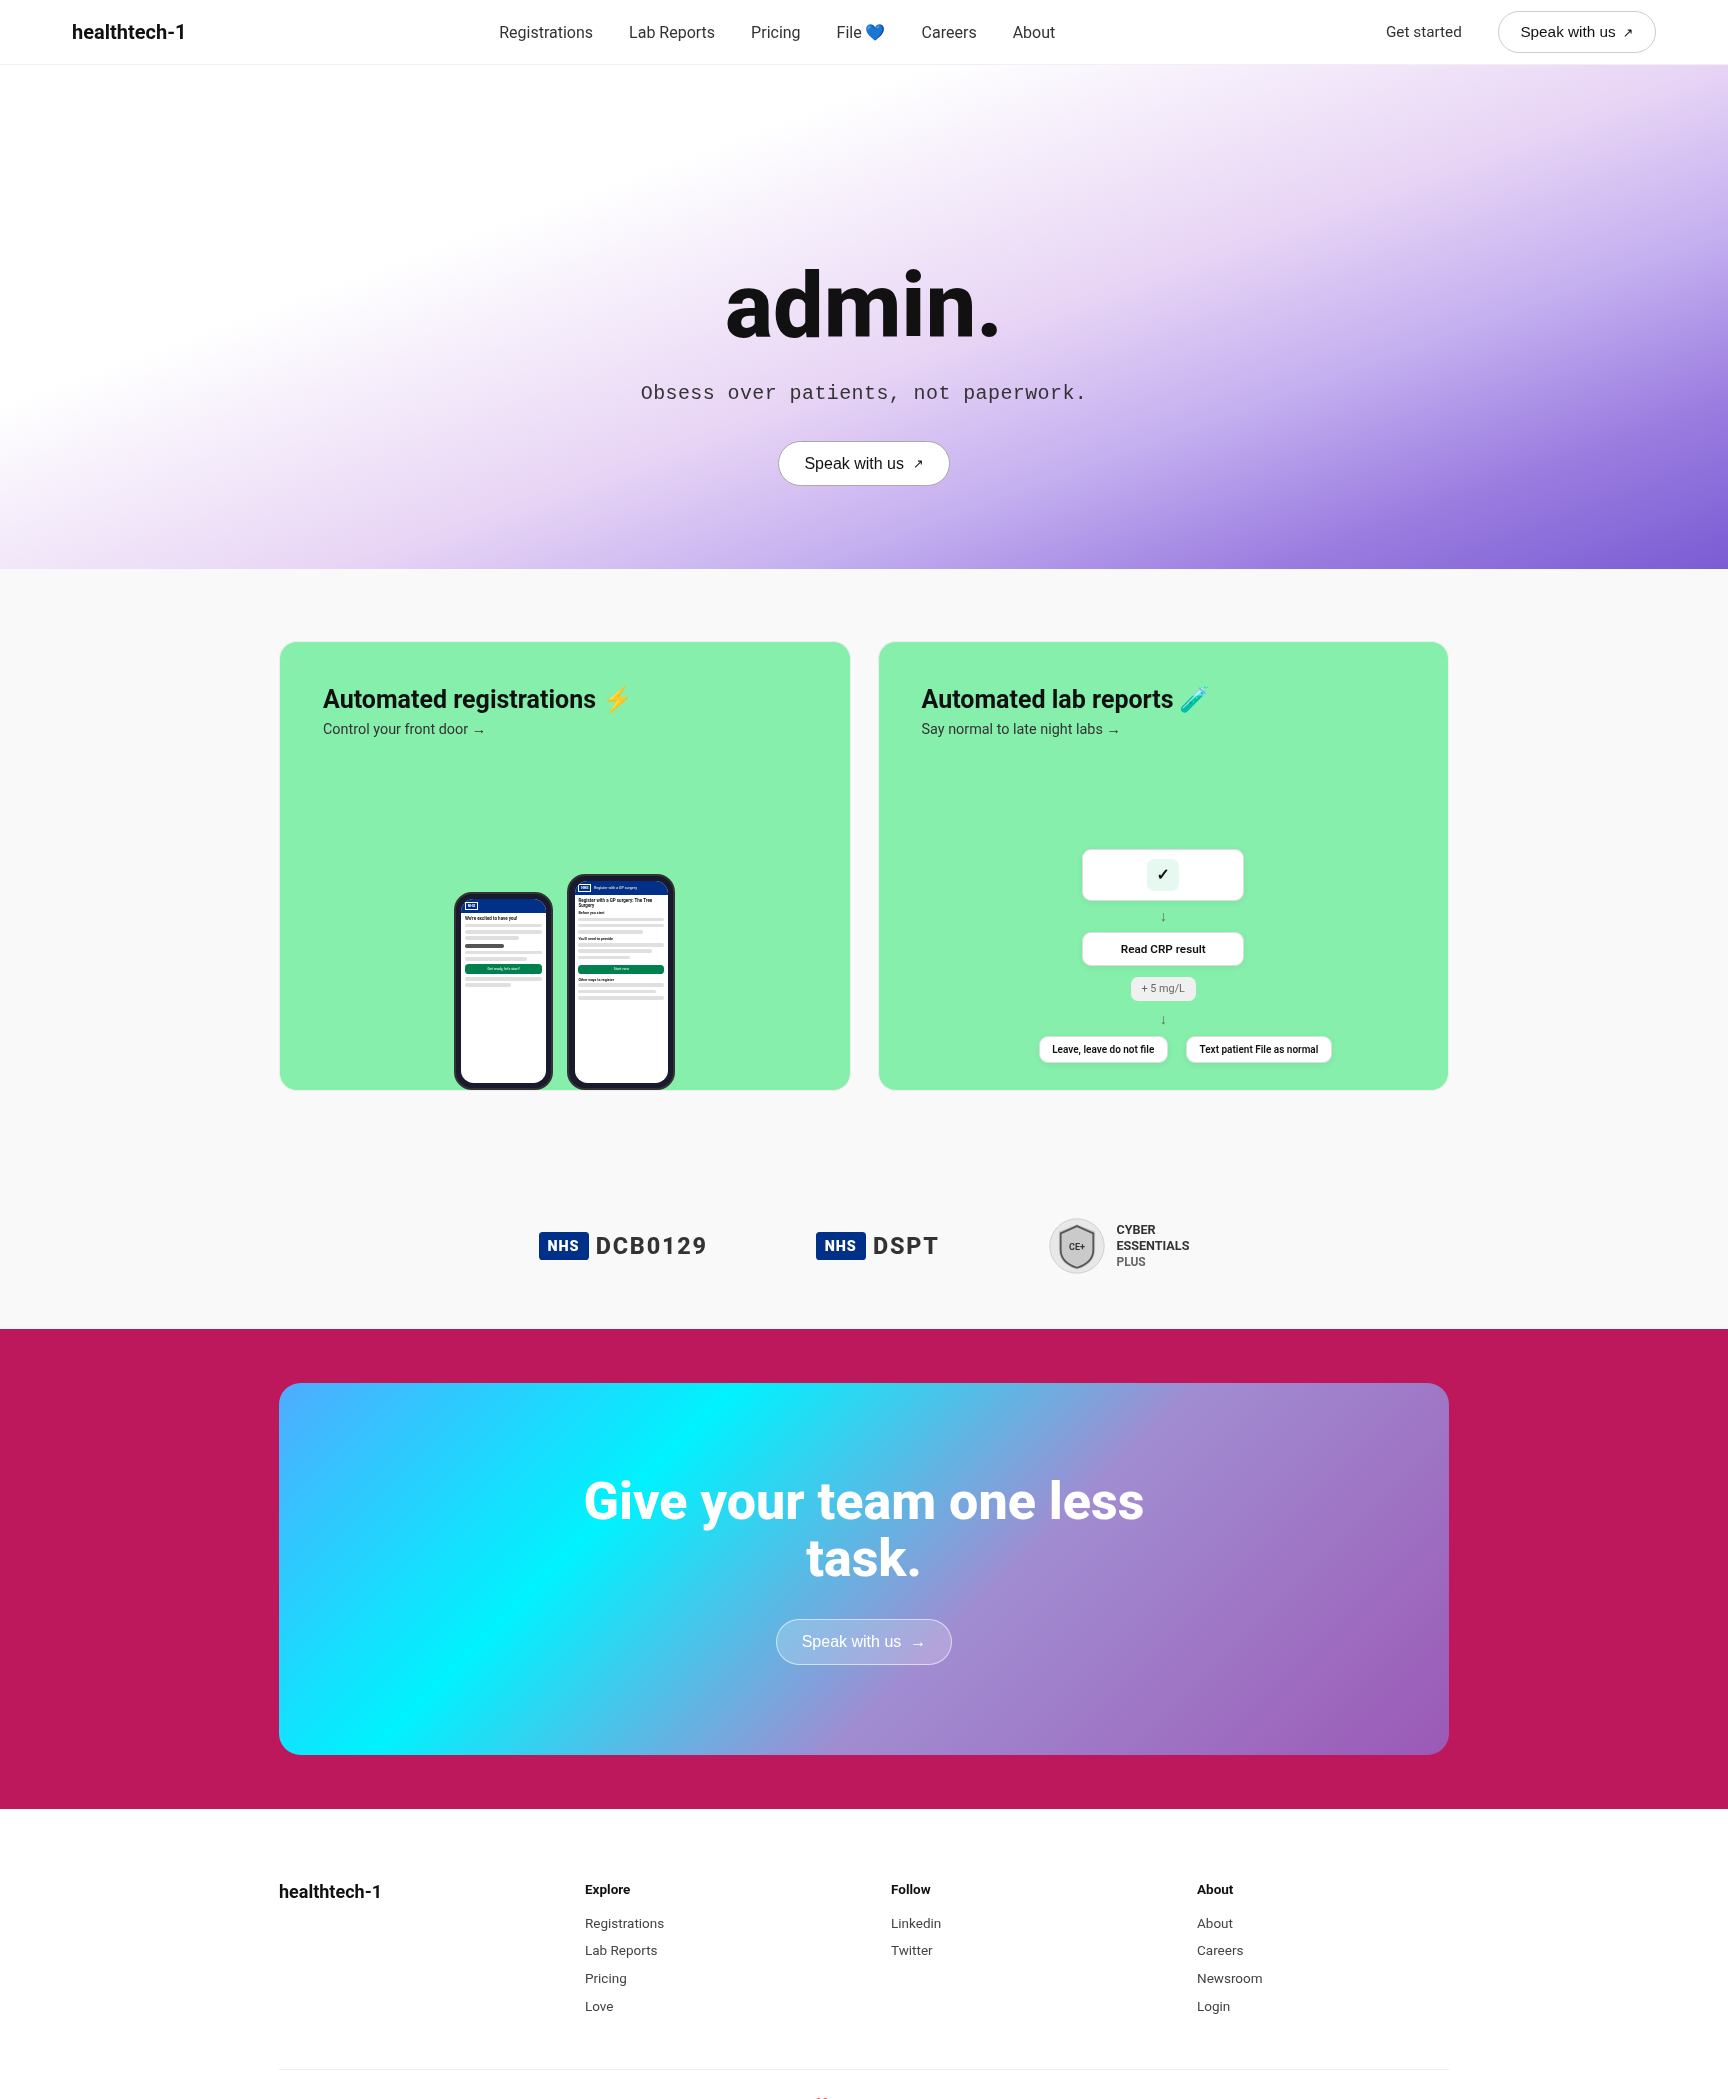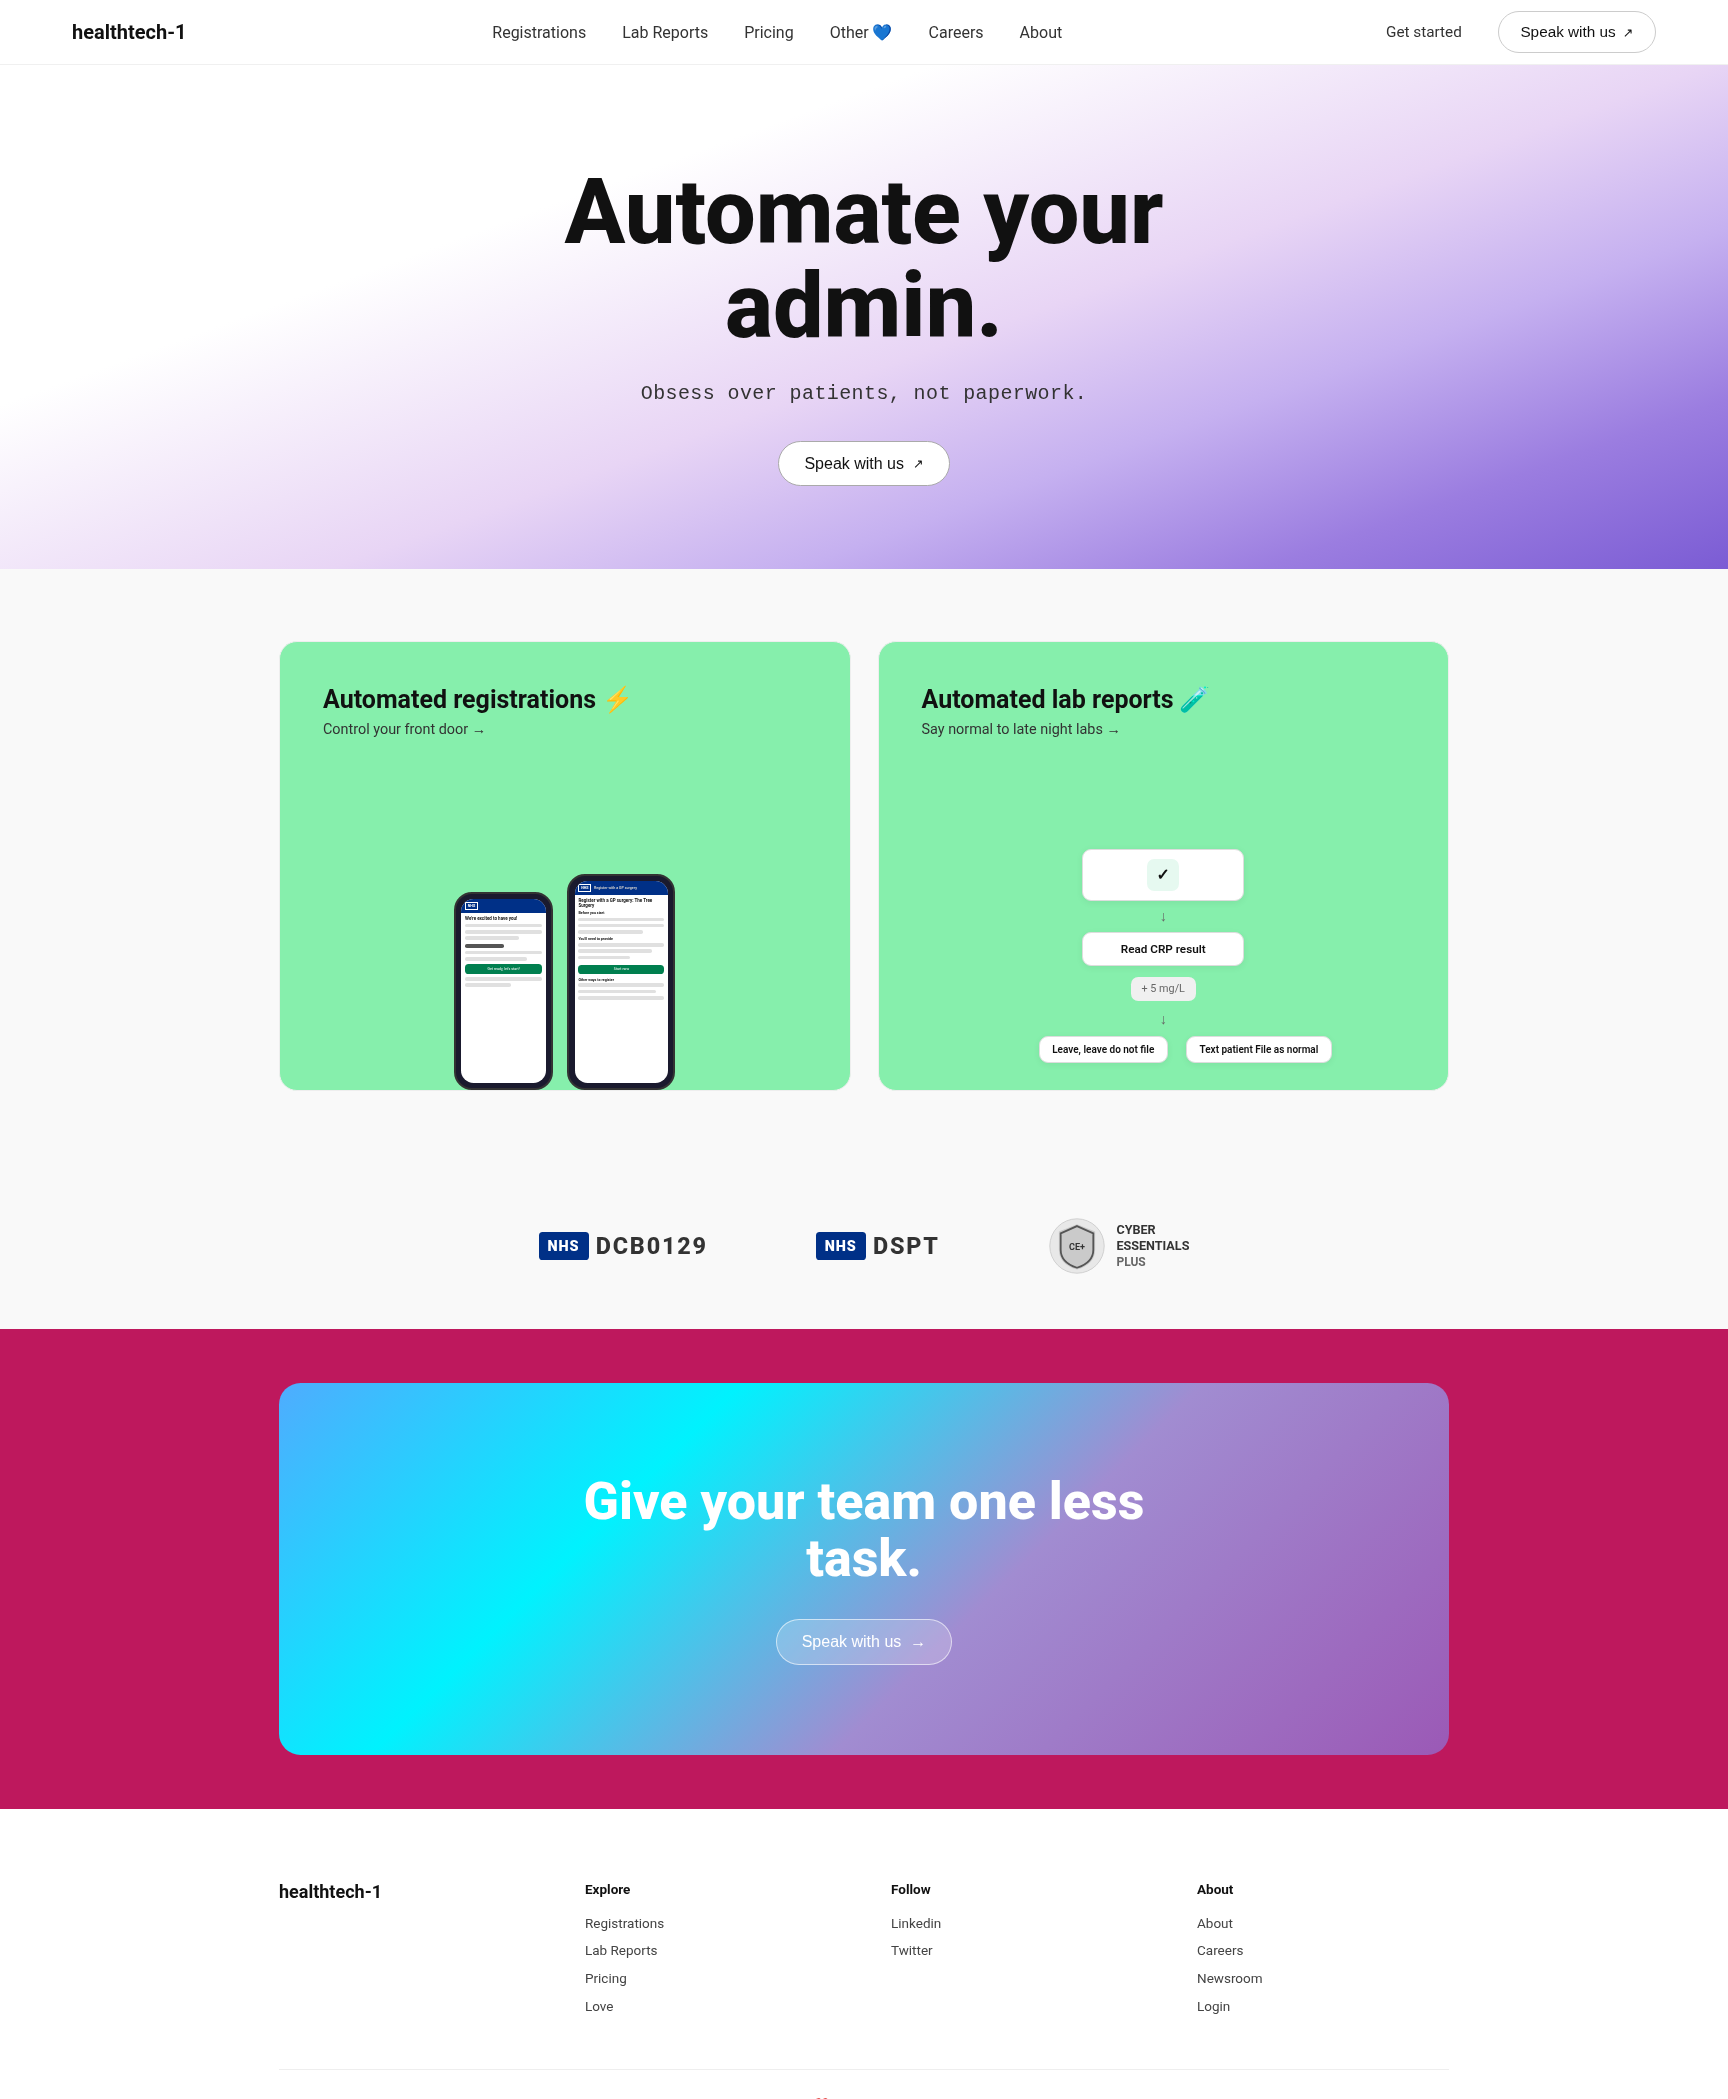--- a/index.html
+++ b/index.html
@@ -410,36 +410,36 @@
   </style>
 </head>
 <body>
 
 <nav>
   <a class="nav-logo" href="#">healthtech-1</a>
   <ul class="nav-links">
     <li><a href="#">Registrations</a></li>
     <li><a href="#">Lab Reports</a></li>
     <li><a href="#">Pricing</a></li>
-    <li><a href="#">Other 💙</a></li>
+    <li><a href="#">File 💙</a></li>
     <li><a href="#">Careers</a></li>
     <li><a href="#">About</a></li>
   </ul>
   <div class="nav-right">
     <a class="btn-get-started" href="#">Get started</a>
     <button class="btn-speak">
       <span>Speak with us</span>
       <span style="font-size:12.6px;">↗</span>
     </button>
   </div>
 </nav>
 
 <section class="hero">
   <h1>
-    <span>Automate your</span><br>
+    <br>
     <span>admin.</span>
   </h1>
   <p class="hero-sub">Obsess over patients, not paperwork.</p>
   <button class="btn-hero-speak">
     <span>Speak with us</span>
     <span style="font-size:12.6px;">↗</span>
   </button>
 </section>
 
 <section class="features-section">

